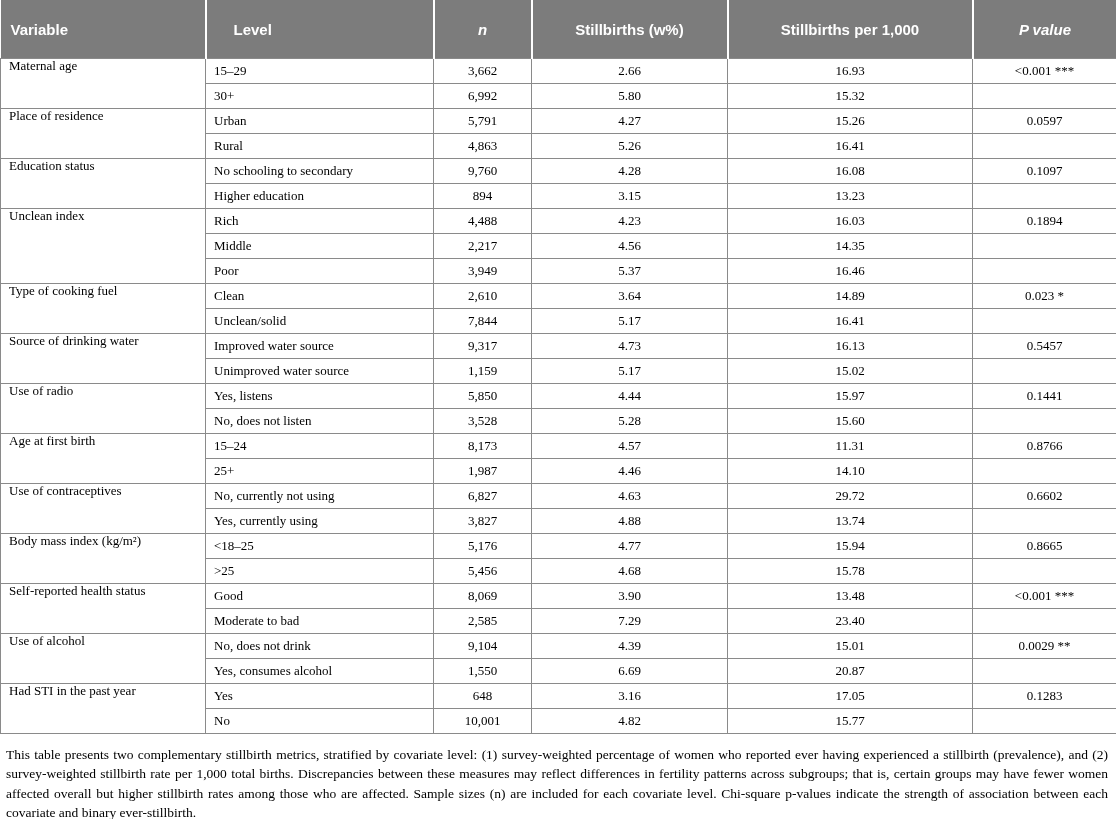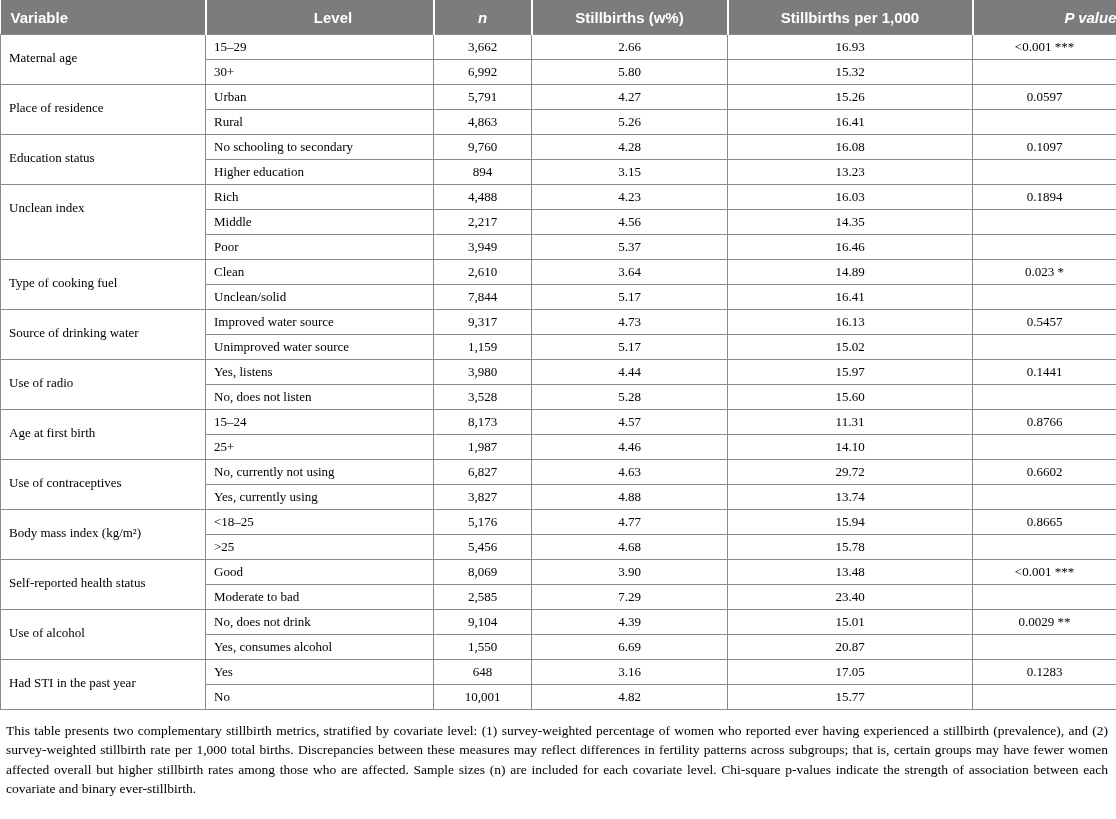--- a/index.html
+++ b/index.html
@@ -28,42 +28,42 @@
   col.c-per   { width: 245px; }
   col.c-p     { width: 144px; }
 
   thead th {
     background: #7c7c7c;
     color: #ffffff;
     font-family: "Liberation Sans", sans-serif;
     font-weight: bold;
     font-size: 15px;
     height: 34px;
-    padding: 0;
+    padding: 12px;
     border-right: 2px solid #ffffff;
     border-bottom: 1px solid #8a8a8a;
     text-align: center;
     vertical-align: middle;
   }
-  thead th:last-child { border-right: none; text-align: right; }
+  thead th:last-child { border-right: none; }
   thead th.h-left-var   { text-align: left; padding-left: 10px; }
-  thead th.h-left-level { text-align: center; padding-left: 27px; }
+  thead th.h-left-level { text-align: left; padding-left: 27px; }
   thead th.italic { font-style: italic; }
 
   tbody td {
     border: 1px solid #8a8a8a;
     font-size: 13px;
     height: 24px;
     padding: 0 6px;
     vertical-align: middle;
     line-height: 1.1;
   }
   td.cell-variable {
     vertical-align: top;
-    padding-top: 16px;
+    padding-top: 0;
     padding-left: 8px;
     text-align: left;
   }
   td.cell-level {
     text-align: left;
     padding-left: 8px;
   }
   td.cell-num {
     text-align: center;
   }
@@ -196,21 +196,21 @@
         <tr>
           <td class="cell-level">Unimproved water source</td>
           <td class="cell-num">1,159</td>
           <td class="cell-num">5.17</td>
           <td class="cell-num">15.02</td>
           <td class="cell-num"></td>
         </tr>
         <tr>
           <td rowspan="2" class="cell-variable">Use of radio</td>
           <td class="cell-level">Yes, listens</td>
-          <td class="cell-num">3,980</td>
+          <td class="cell-num">5,850</td>
           <td class="cell-num">4.44</td>
           <td class="cell-num">15.97</td>
           <td class="cell-num">0.1441</td>
         </tr>
         <tr>
           <td class="cell-level">No, does not listen</td>
           <td class="cell-num">3,528</td>
           <td class="cell-num">5.28</td>
           <td class="cell-num">15.60</td>
           <td class="cell-num"></td>

